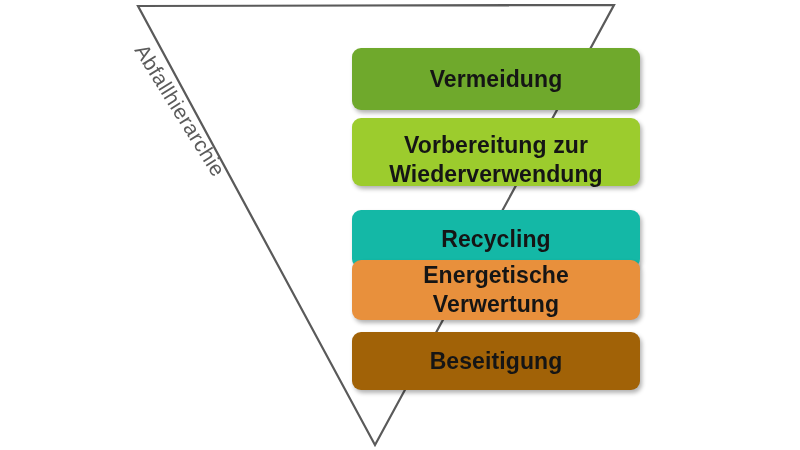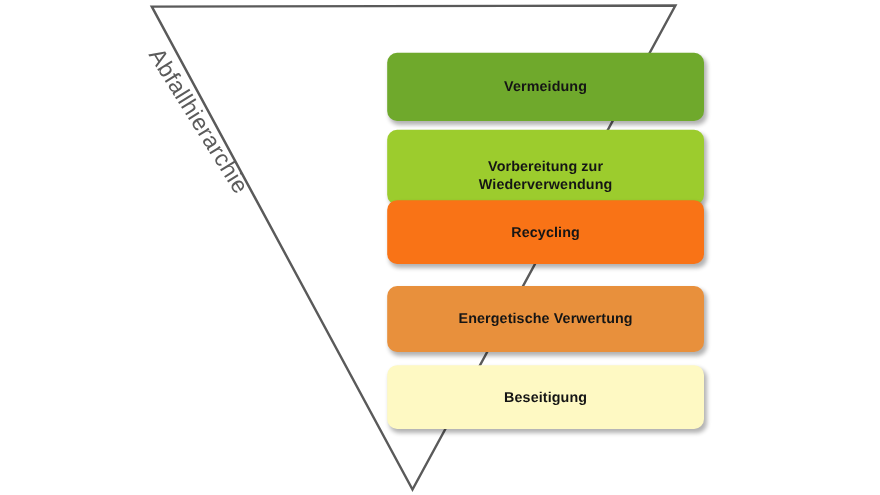--- a/index.html
+++ b/index.html
@@ -54,21 +54,21 @@
     box-shadow: 2px 3px 4px rgba(0,0,0,0.30);
     display: flex;
     align-items: center;
     justify-content: center;
     text-align: center;
     box-sizing: border-box;
   }
   .level-label {
     font-family: "Liberation Sans", sans-serif;
     font-weight: bold;
-    font-size: 13px;
+    font-size: 23px;
     color: #151515;
     line-height: 1.25;
     letter-spacing: 0.1px;
     padding: 0 10px;
     white-space: pre-line;
   }
 </style>
 </head>
 <body>
 
@@ -81,24 +81,24 @@
   <div id="axis-label">Abfallhierarchie</div>
 
   <div id="levels">
       <div class="level" style="top: 2px; height: 62px; background: rgb(111, 169, 44);">
         <span class="level-label" style="color: rgb(21, 21, 21);">Vermeidung</span>
       </div>
       <div class="level" style="top: 72px; height: 68px; background: rgb(156, 204, 45);">
         <span class="level-label" style="color: rgb(21, 21, 21); margin-top: 15px;">Vorbereitung zur
 Wiederverwendung</span>
       </div>
-      <div class="level" style="top: 136px; height: 58px; background: #f97316;">
+      <div class="level" style="top: 164px; height: 58px; background: #14b8a6;">
         <span class="level-label" style="color: rgb(21, 21, 21);">Recycling</span>
       </div>
       <div class="level" style="top: 214px; height: 60px; background: rgb(232, 144, 60);">
         <span class="level-label" style="color: rgb(21, 21, 21);">Energetische Verwertung</span>
       </div>
-      <div class="level" style="top: 286px; height: 58px; background: #fef9c3;">
+      <div class="level" style="top: 286px; height: 58px; background: #a16207;">
         <span class="level-label" style="color: rgb(21, 21, 21);">Beseitigung</span>
       </div>
     </div>
 
 </div>
 
 </body></html>

